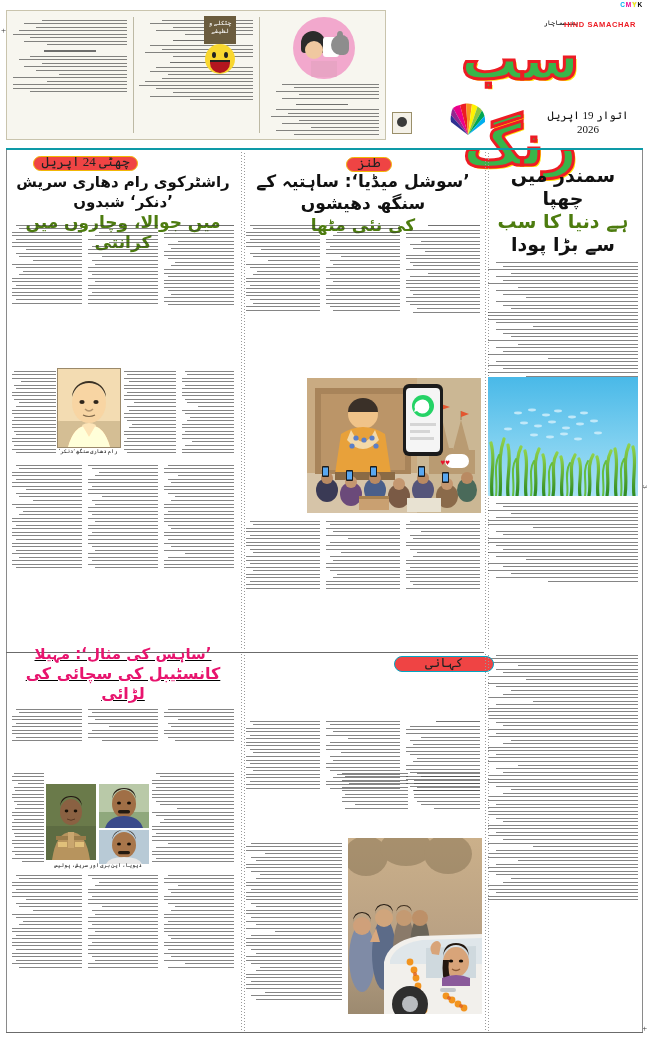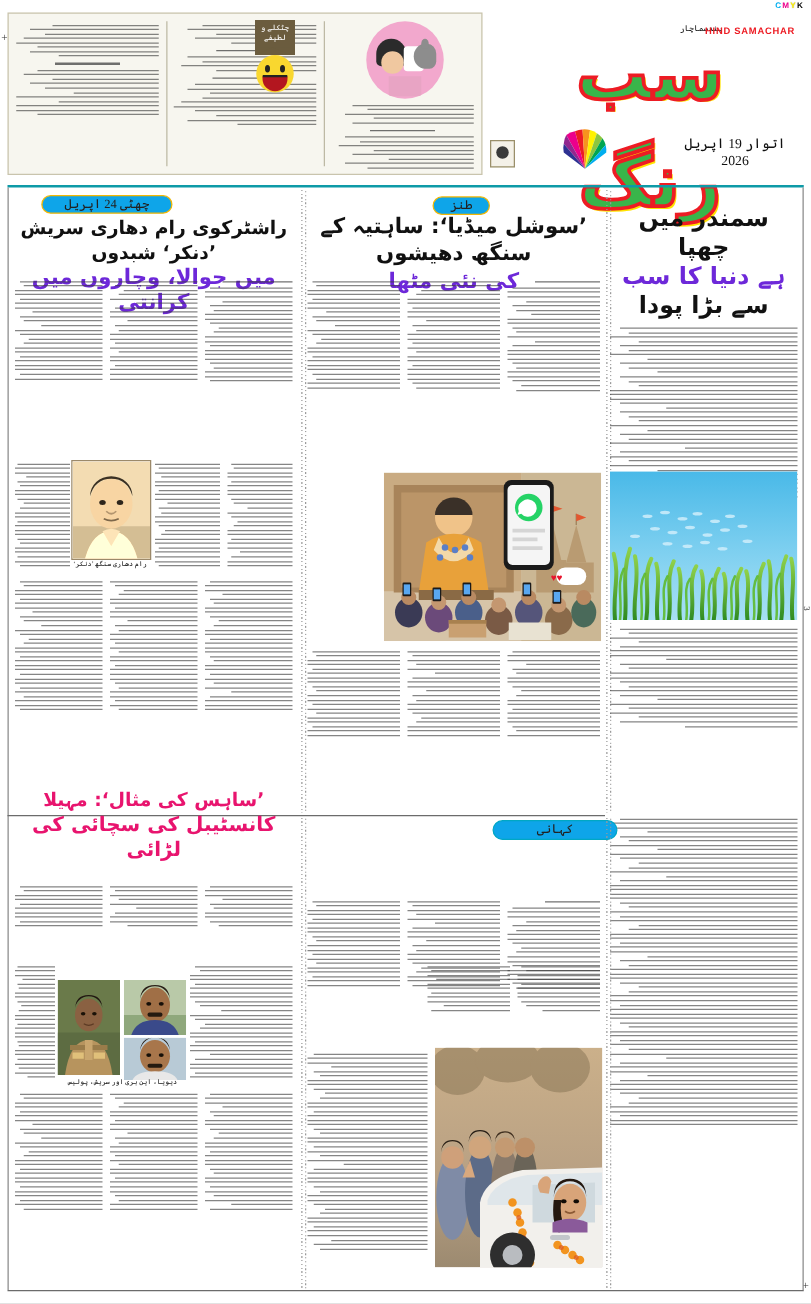--- a/index.html
+++ b/index.html
@@ -58,28 +58,28 @@
   
   .rule-teal{position:absolute;background:#0e9aa7;height:2px;}
   .rule-thin{position:absolute;background:#6b6b6b;height:1px;}
   .vrule{position:absolute;background:#8a8a8a;width:1px;}
   .vrule-dot{position:absolute;width:6px;background-image:
       repeating-linear-gradient(to bottom,#9a9a9a 0 1px,transparent 1px 3px),
       repeating-linear-gradient(to bottom,#9a9a9a 0 1px,transparent 1px 3px);
       background-size:1px 100%,1px 100%;background-position:1px 0,4px 1px;
       background-repeat:repeat-y;}
   
-  .stag{position:absolute;height:15px;border-radius:8px;background:#0ea5e9;
-        display:flex;align-items:flex-start;justify-content:center;
-        font-size:10px;color:#222;direction:rtl;box-sizing:border-box;}
+  .stag{position:absolute;height:15px;border-radius:8px;background:#ef4444;
+        display:flex;align-items:flex-end;justify-content:center;
+        font-size:13px;color:#222;direction:rtl;box-sizing:border-box;}
   .stag.yellow{border:1.4px solid #f2b705;}
   .stag.teal{border:1.6px solid #00a7c4;}
   
   .hl{direction:rtl;text-align:center;font-family:"DejaVu Sans",sans-serif;font-weight:bold;}
-  .hl .k{color:#111}.hl .r{color:#6d28d9}.hl .t{color:#0d7c8c}.hl .p{color:#e8146e}
+  .hl .k{color:#111}.hl .r{color:#4d7c0f}.hl .t{color:#0d7c8c}.hl .p{color:#e8146e}
   
   .photo{position:absolute;overflow:hidden;}
   .cap{position:absolute;font-size:5.5px;text-align:center;direction:rtl;color:#222;}
   .sepia{filter:sepia(.55) contrast(1.05);}
   
   .pgnum{position:absolute;right:2px;font-size:7px;color:#222;direction:rtl;
          writing-mode:vertical-rl;}
 </style>
 </head>
 <body>
@@ -972,21 +972,21 @@
         <div class="ln w86"></div>
         <div class="ln w90"></div>
       <div class="ln w100"></div>
         <div class="ln w72"></div>
         <div class="ln w95"></div>
     </div>
   </div>
 
   <div class="rule-thin" style="left:6px;top:652px;width:478px;"></div>
 
-  <div style="position:absolute;left:12px;top:630px;width:222px;">
+  <div style="position:absolute;left:12px;top:644px;width:222px;text-decoration:underline;">
     <div class="hl" style="font-size:15px;line-height:20px;letter-spacing:-.4px;">
       <div class="p">’ساہس کی مثال‘: مہیلا</div>
       <div class="p" style="font-size:16px;">کانسٹیبل کی سچائی کی لڑائی</div>
     </div>
   </div>
 
   <div style="position:absolute;left:12px;top:706px;width:222px;height:58px;">
     <div class="col utxt" style="position:absolute;right:0;width:70px;">
       <div class="ln w95"></div>
         <div class="ln w88"></div>

